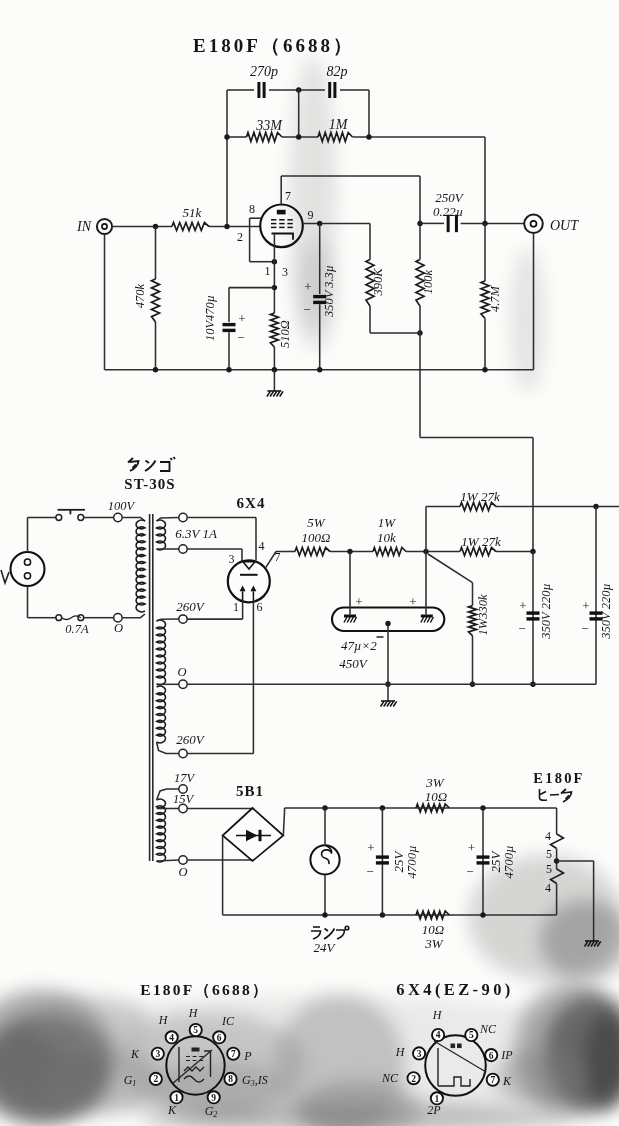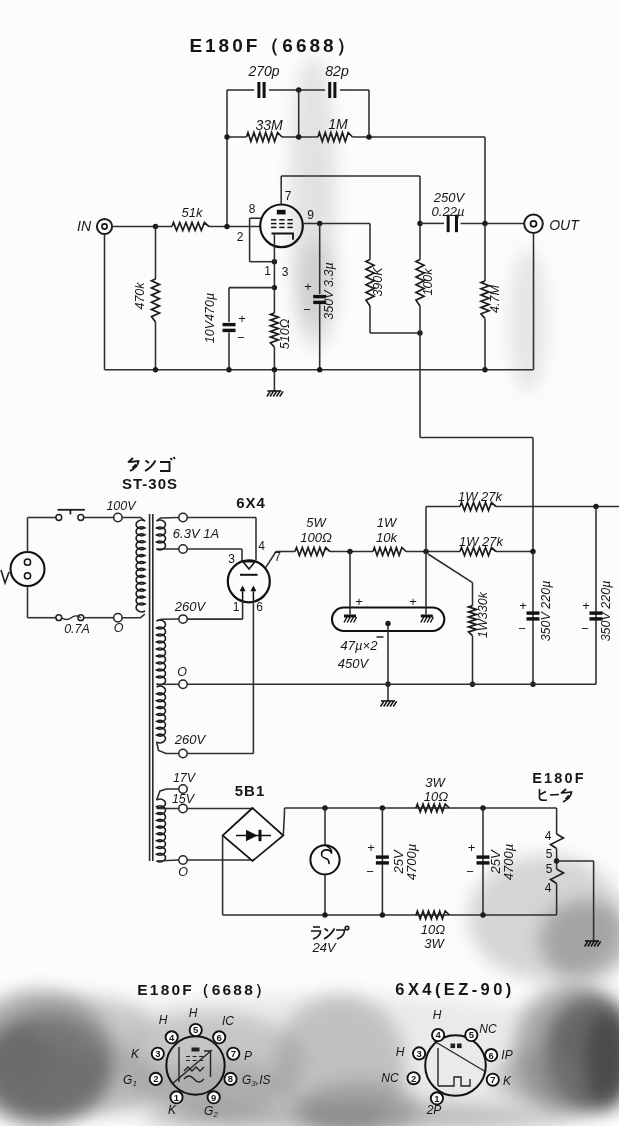--- a/index.html
+++ b/index.html
@@ -1,15 +1,15 @@
 <!DOCTYPE html>
 <html><head><meta charset="utf-8">
 <style>
 html,body{margin:0;padding:0;background:#fff;}
-#page{position:relative;width:619px;height:1126px;background:#fcfcfb;overflow:hidden;font-family:Liberation Sans, sans-serif;}
+#page{position:relative;width:619px;height:1126px;background:#fcfcfb;overflow:hidden;font-family:Liberation Serif, serif;}
 .sm{position:absolute;border-radius:50%;filter:blur(9px);}
 </style></head>
 <body>
 <div id="page">
 
 <div class="sm" style="left:290px;top:55px;width:46px;height:275px;background:rgba(165,165,165,0.30);"></div>
 <div class="sm" style="left:296px;top:240px;width:40px;height:110px;background:rgba(150,150,150,0.25);"></div>
 
 <div class="sm" style="left:510px;top:248px;width:36px;height:145px;background:rgba(168,168,168,0.28);"></div>
 

